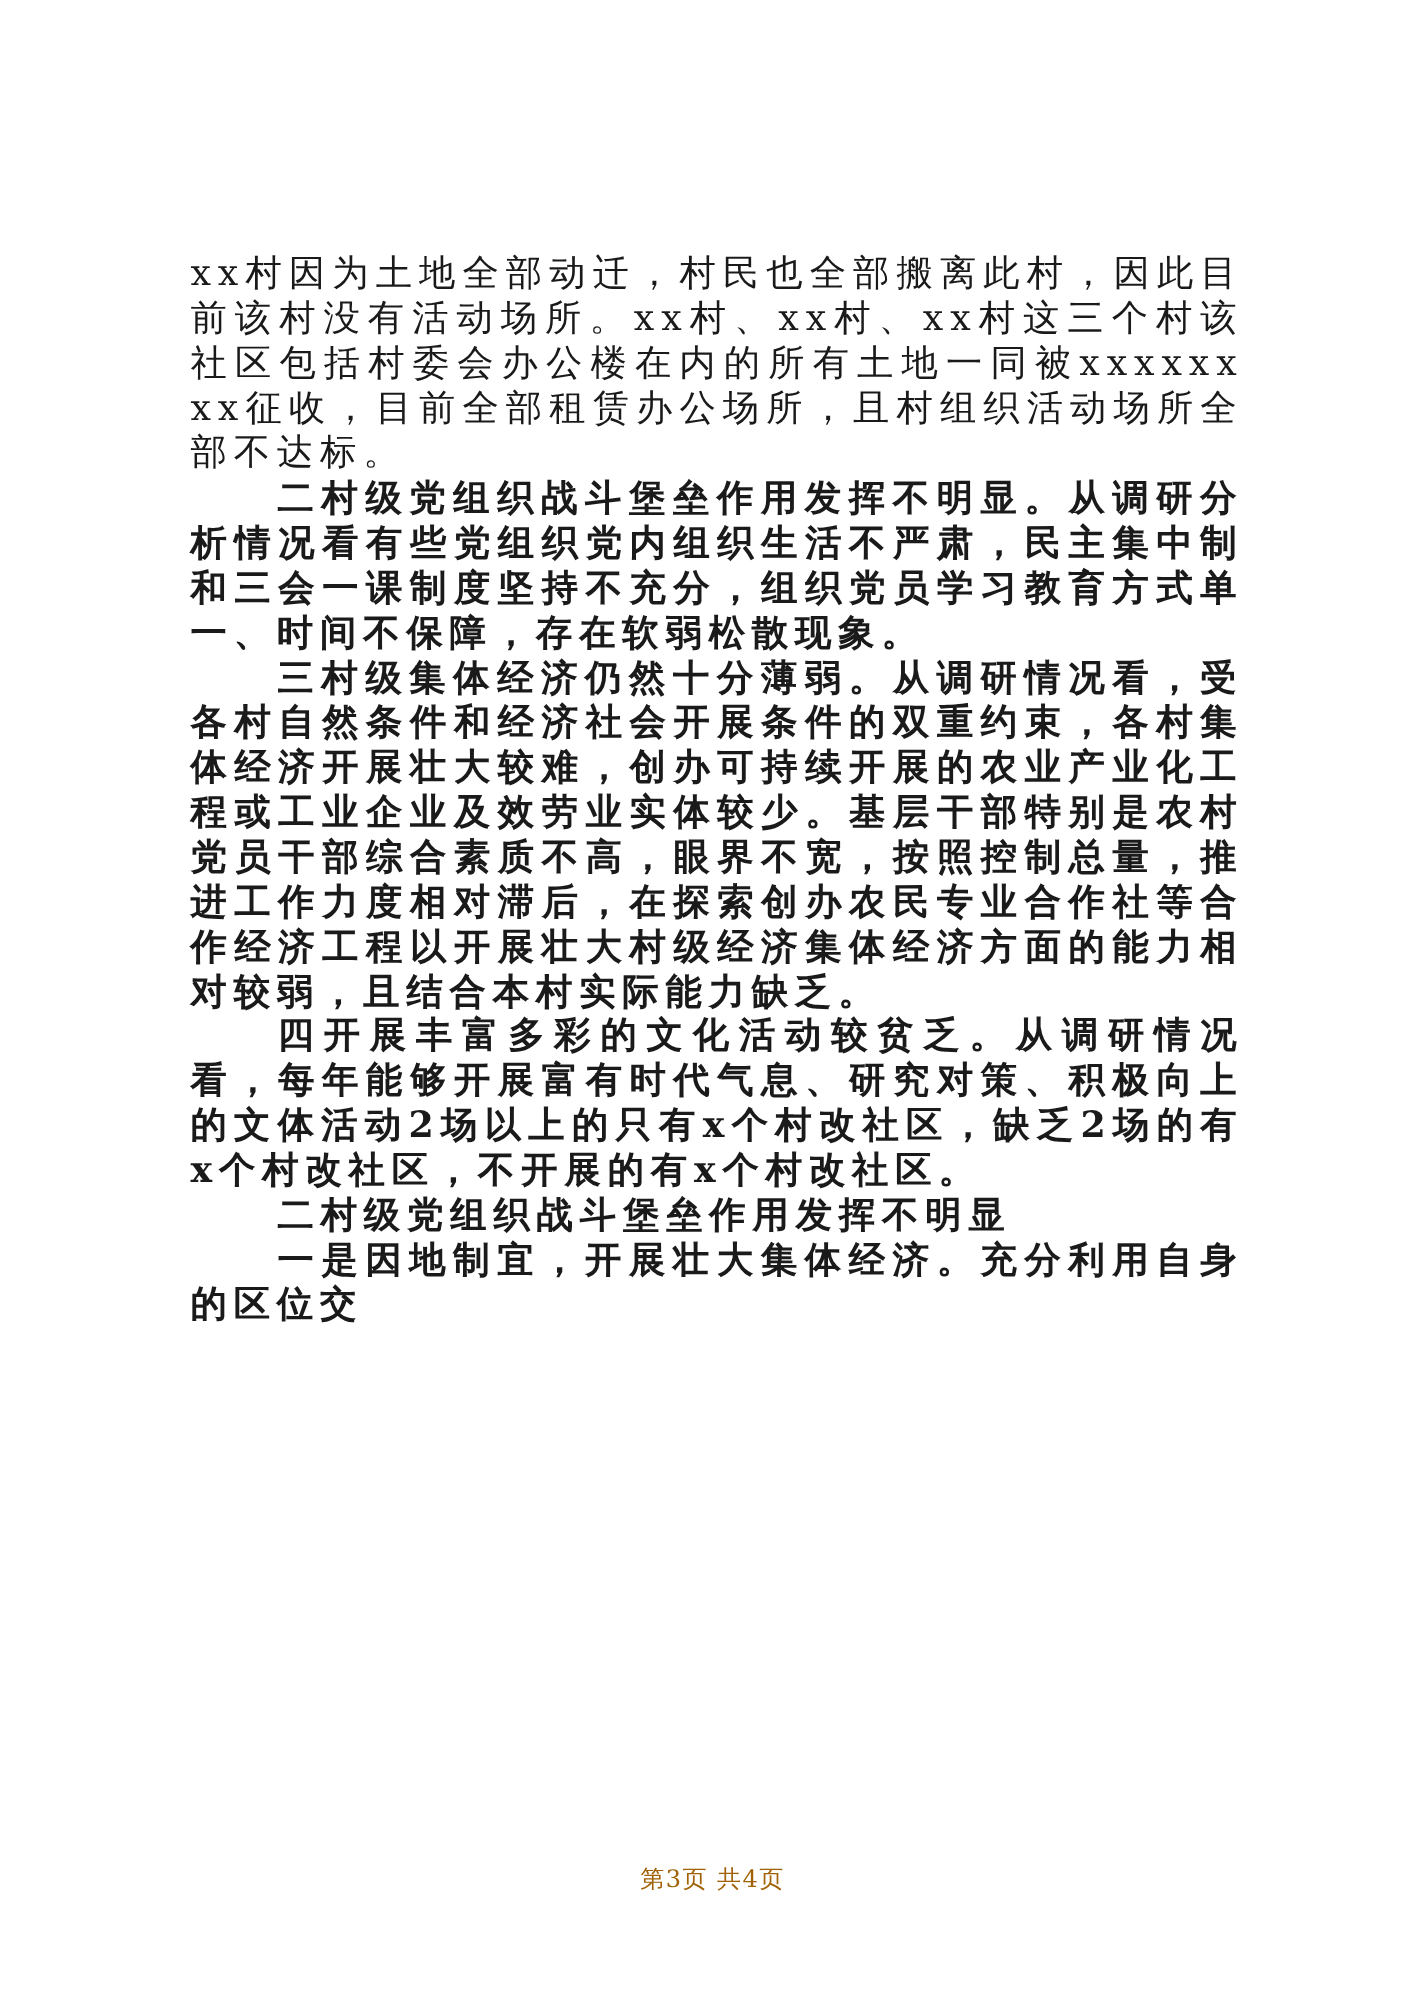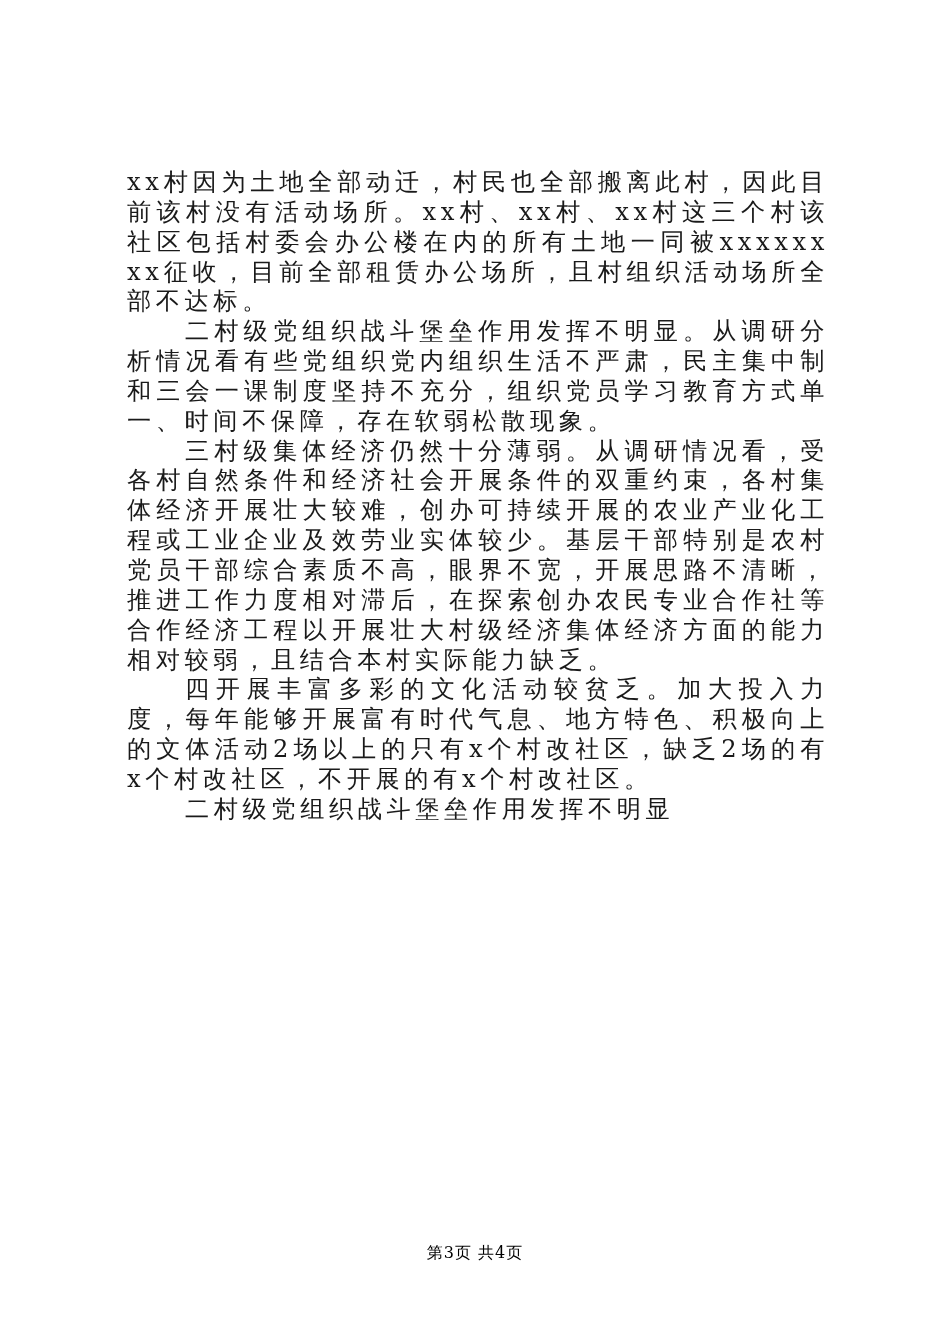--- a/index.html
+++ b/index.html
@@ -10,34 +10,35 @@
   .content {
     position: absolute; left: 127px; top: 168px; width: 702px;
     font-family: "DejaVu Serif", "Liberation Serif", serif;
     font-size: 24.2px; line-height: 29.85px; color: #1a1a1a;
     letter-spacing: 4.6px;
   }
   .content p {
     margin: 0; padding: 0; text-align: justify; text-align-last: left;
     word-break: break-all;
   }
-  .content p.indent { text-indent: 58px; }
+  .content p.indent { text-indent: 58px; font-weight: bold; }
   .footer {
     position: absolute; left: 0; width: 950px; top: 1243px; text-align: center;
     font-family: "DejaVu Serif", "Liberation Serif", serif;
-    font-size: 16px; color: #000000; letter-spacing: 1px;
+    font-size: 16px; color: #a16207; letter-spacing: 1px;
   }
 </style>
 </head>
 <body>
 
 <div class="page">
   <div class="content">
     <p>xx村因为土地全部动迁，村民也全部搬离此村，因此目前该村没有活动场所。xx村、xx村、xx村这三个村该社区包括村委会办公楼在内的所有土地一同被xxxxxxxx征收，目前全部租赁办公场所，且村组织活动场所全部不达标。</p>
     <p class="indent">二村级党组织战斗堡垒作用发挥不明显。从调研分析情况看有些党组织党内组织生活不严肃，民主集中制和三会一课制度坚持不充分，组织党员学习教育方式单一、时间不保障，存在软弱松散现象。</p>
-    <p class="indent">三村级集体经济仍然十分薄弱。从调研情况看，受各村自然条件和经济社会开展条件的双重约束，各村集体经济开展壮大较难，创办可持续开展的农业产业化工程或工业企业及效劳业实体较少。基层干部特别是农村党员干部综合素质不高，眼界不宽，开展思路不清晰，推进工作力度相对滞后，在探索创办农民专业合作社等合作经济工程以开展壮大村级经济集体经济方面的能力相对较弱，且结合本村实际能力缺乏。</p>
-    <p class="indent">四开展丰富多彩的文化活动较贫乏。加大投入力度，每年能够开展富有时代气息、地方特色、积极向上的文体活动2场以上的只有x个村改社区，缺乏2场的有x个村改社区，不开展的有x个村改社区。</p>
+    <p class="indent">三村级集体经济仍然十分薄弱。从调研情况看，受各村自然条件和经济社会开展条件的双重约束，各村集体经济开展壮大较难，创办可持续开展的农业产业化工程或工业企业及效劳业实体较少。基层干部特别是农村党员干部综合素质不高，眼界不宽，按照控制总量，推进工作力度相对滞后，在探索创办农民专业合作社等合作经济工程以开展壮大村级经济集体经济方面的能力相对较弱，且结合本村实际能力缺乏。</p>
+    <p class="indent">四开展丰富多彩的文化活动较贫乏。从调研情况看，每年能够开展富有时代气息、研究对策、积极向上的文体活动2场以上的只有x个村改社区，缺乏2场的有x个村改社区，不开展的有x个村改社区。</p>
     <p class="indent">二村级党组织战斗堡垒作用发挥不明显</p>
+    <p class="indent">一是因地制宜，开展壮大集体经济。充分利用自身的区位交</p>
   </div>
   <div class="footer">
     <span>第3页 共4页</span>
   </div>
 </div>
 
 </body></html>

